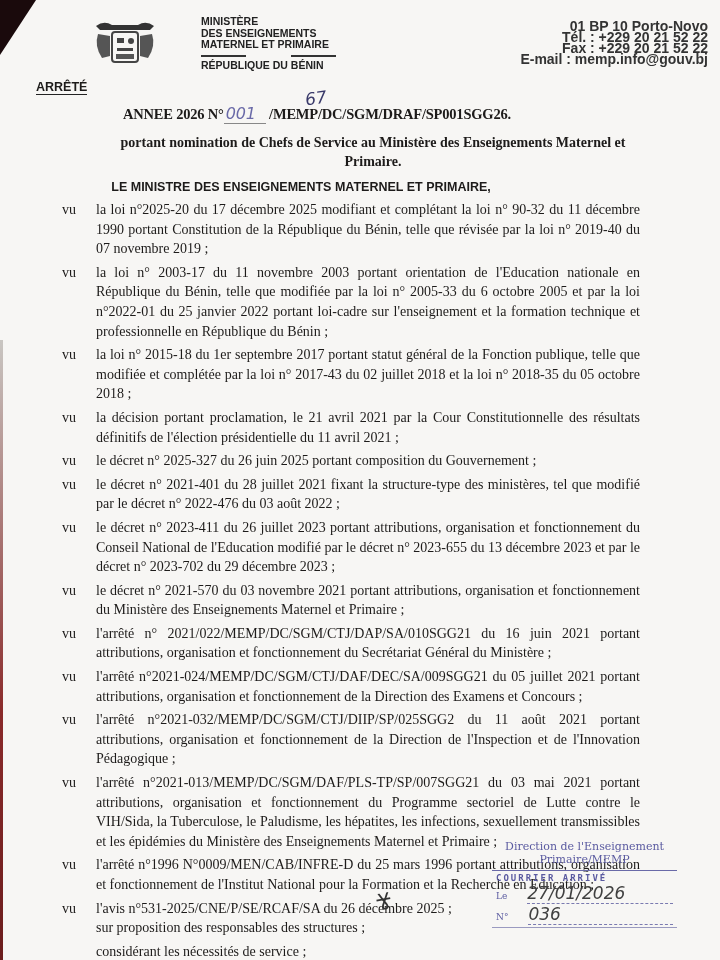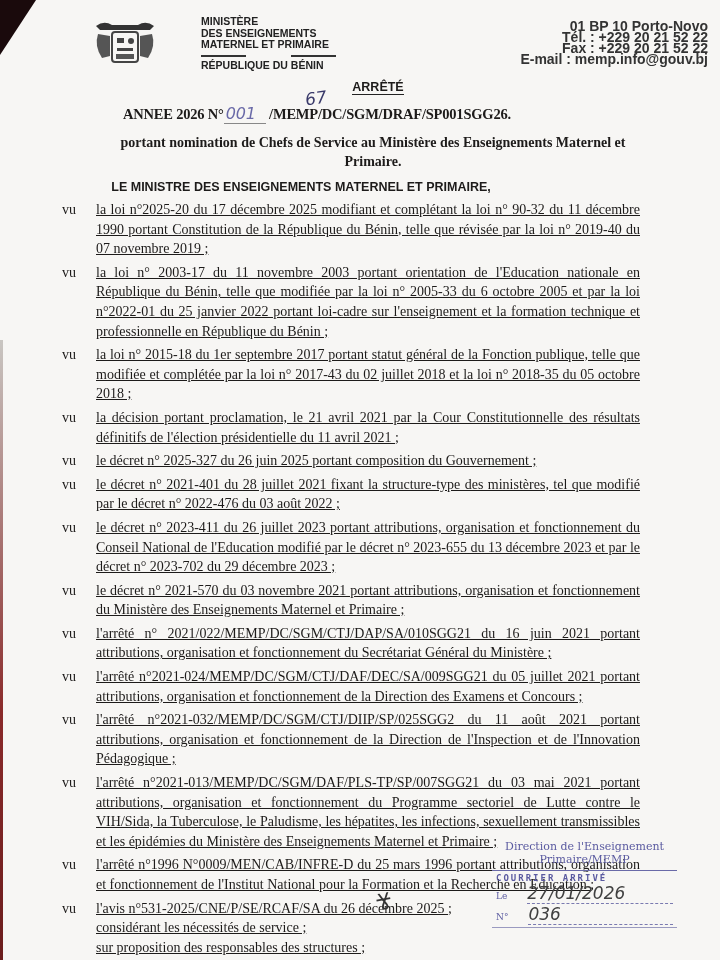--- a/index.html
+++ b/index.html
@@ -29,21 +29,21 @@
   .ministry .rule { display: flex; gap: 45px; margin: 4px 0 3px 0; }
   .ministry .rule span { display: block; height: 2px; background: #333; }
   .ministry .rule span:first-child { width: 45px; }
   .ministry .rule span:last-child { width: 45px; }
   .contact {
     position: absolute; right: 12px; top: 13px; text-align: right;
     font-family: "Liberation Sans", sans-serif; font-weight: bold;
     font-size: 14px; line-height: 11px; color: #333;
   }
   .arrete-title {
-    position: absolute; left: 0; width: 720px; top: 80px; text-align: center;
+    position: absolute; left: 0; width: 720px; top: 80px; text-align: left;
     font-family: "Liberation Sans", sans-serif; font-weight: bold; font-size: 12.5px;
     padding-left: 36px; box-sizing: border-box;
   }
   .arrete-title span { border-bottom: 1.5px solid #222; }
   .hand1 { position: absolute; left: 305px; top: 88px; font-family: "DejaVu Sans", sans-serif;
     color: #3a3a6a; font-size: 17px; font-style: italic; transform: rotate(-8deg); }
   .number-line {
     position: absolute; left: 123px; top: 104px; font-size: 14.5px; font-weight: bold;
     letter-spacing: -0.2px;
   }
@@ -56,21 +56,21 @@
   .minister {
     position: absolute; left: 0; width: 572px; top: 180px; text-align: center;
     font-family: "Liberation Sans", sans-serif; font-weight: bold; font-size: 12.5px;
     padding-left: 30px; box-sizing: border-box;
   }
   .vu-list { position: absolute; left: 0; top: 200px; width: 640px; }
   .vu {
     display: flex; font-size: 14px; line-height: 19.6px; margin-bottom: 4px;
   }
   .vu .lbl { width: 96px; padding-left: 62px; box-sizing: border-box; flex: none; }
-  .vu .txt { width: 552px; text-align: justify; text-decoration: underline; }
+  .vu .txt { width: 552px; text-align: justify; }
   .stamp {
     position: absolute; left: 492px; top: 840px; width: 185px; color: #5a5aa0;
     font-family: "DejaVu Serif", serif;
   }
   .stamp .l1 { font-size: 11px; text-align: center; line-height: 13px; }
   .stamp .box { border-top: 1.5px solid #6a6aa8; border-bottom: 1px solid #9a9ac0; margin-top: 4px;
     padding: 2px 4px; font-size: 9px; }
   .stamp .box .courrier { letter-spacing: 2px; font-weight: bold; font-family: "DejaVu Sans Mono", monospace; }
   .stamp .row { display: flex; align-items: baseline; gap: 20px; }
   .stamp .hwv { font-family: "DejaVu Sans", sans-serif; font-style: italic; font-size: 17px;
@@ -175,27 +175,27 @@
       <span class="txt">l'arrêté n°2021-013/MEMP/DC/SGM/DAF/PLS-TP/SP/007SGG21 du 03 mai 2021 portant attributions, organisation et fonctionnement du Programme sectoriel de Lutte contre le VIH/Sida, la Tuberculose, le Paludisme, les hépatites, les infections, sexuellement transmissibles et les épidémies du Ministère des Enseignements Maternel et Primaire ;</span>
     </div>
   <div class="vu">
       <span class="lbl">vu</span>
       <span class="txt">l'arrêté n°1996 N°0009/MEN/CAB/INFRE-D du 25 mars 1996 portant attributions, organisation et fonctionnement de l'Institut National pour la Formation et la Recherche en Education ;</span>
     </div>
   <div class="vu" style="margin-bottom:0">
       <span class="lbl">vu</span>
       <span class="txt">l'avis n°531-2025/CNE/P/SE/RCAF/SA du 26 décembre 2025 ;</span>
     </div>
+  <div class="vu">
+      <span class="lbl"></span>
+      <span class="txt">sur proposition des responsables des structures ;</span>
+    </div>
   <div class="vu" style="margin-bottom:0">
       <span class="lbl"></span>
       <span class="txt">considérant les nécessités de service ;</span>
-    </div>
-  <div class="vu">
-      <span class="lbl"></span>
-      <span class="txt">sur proposition des responsables des structures ;</span>
     </div>
 </div>
 
 <div class="sig">ɣ̶</div>
 
 <div class="stamp">
   <div class="l1">Direction de l'Enseignement</div>
   <div class="l1">Primaire/MEMP</div>
   <div class="box">
     <div class="courrier">COURRIER ARRIVÉ</div>

